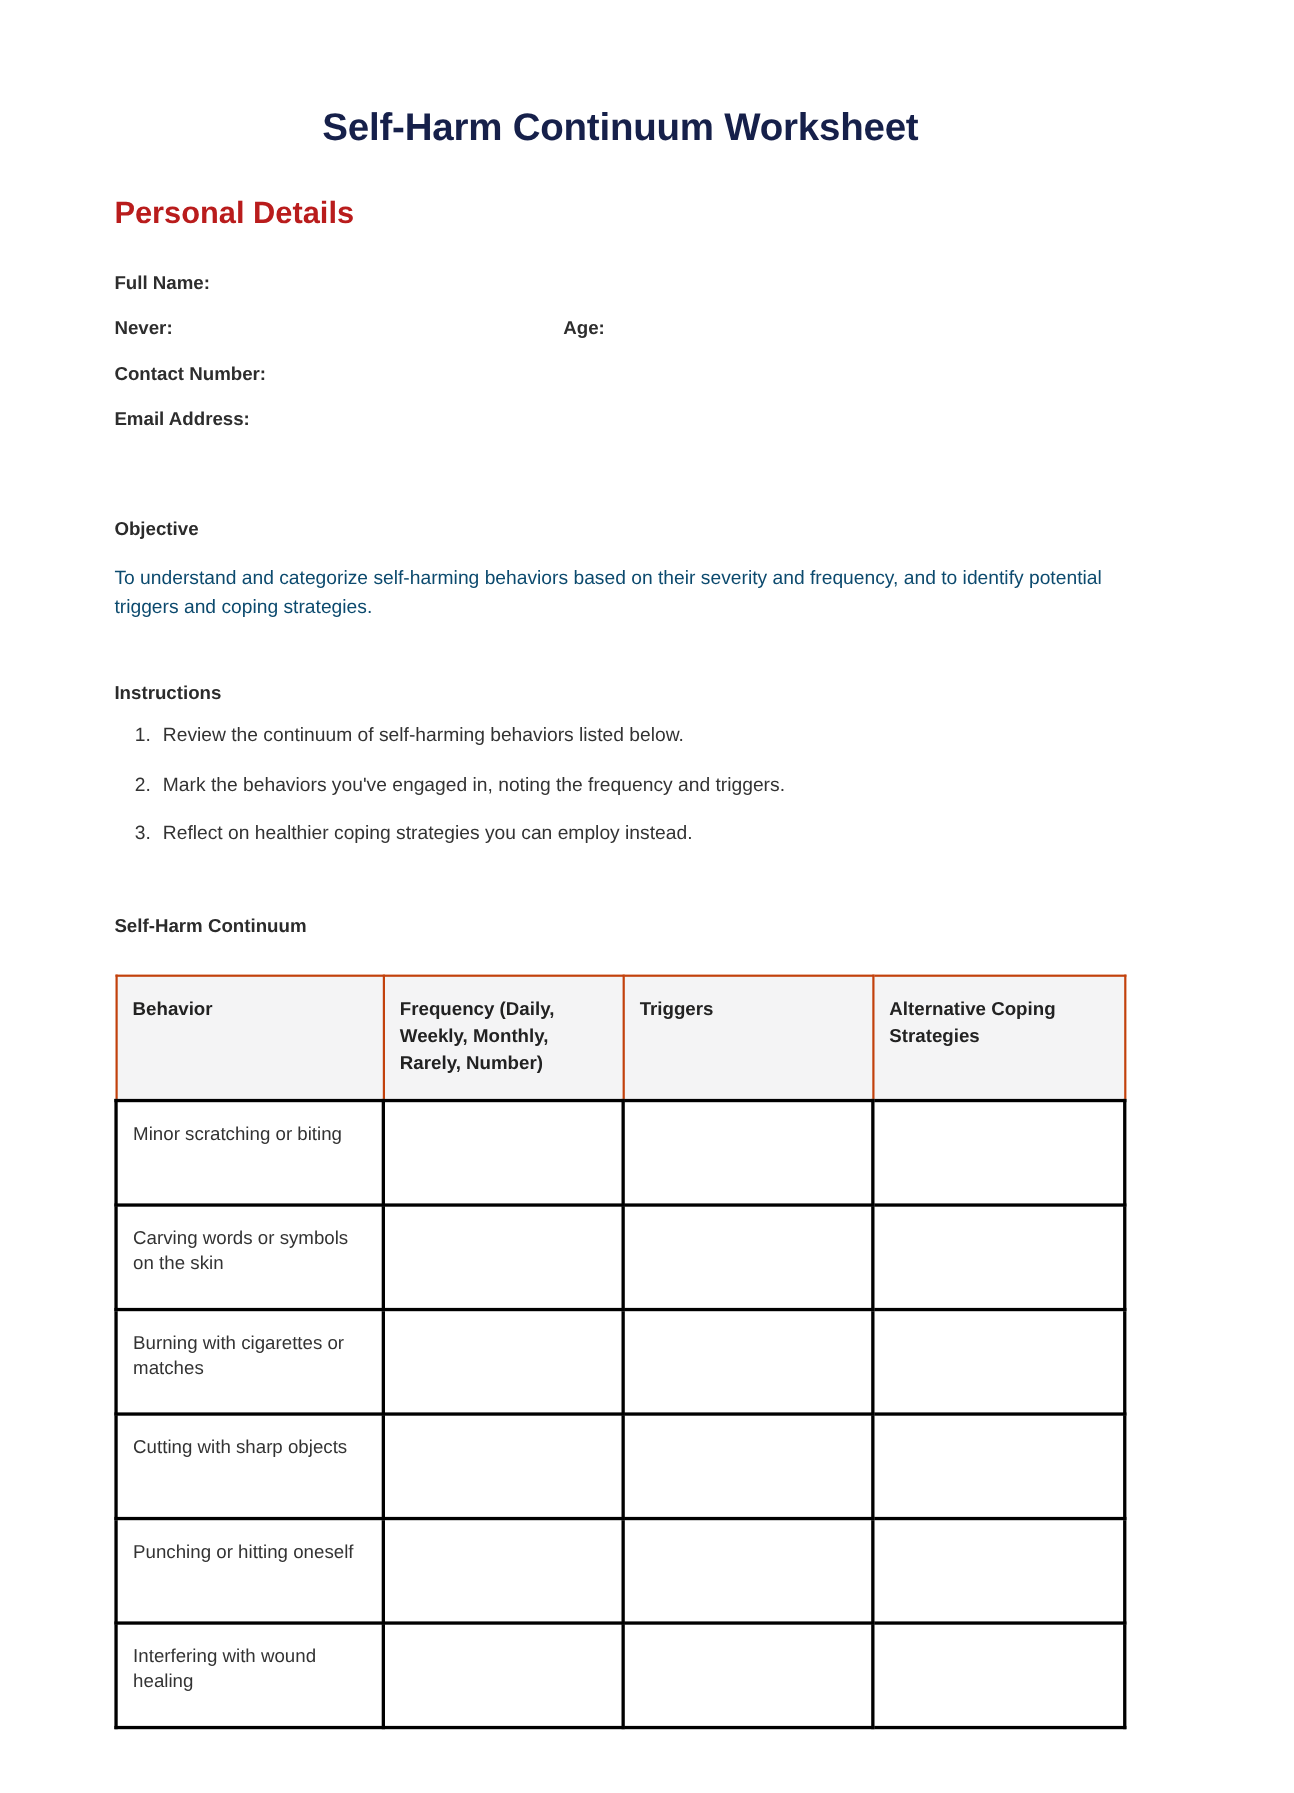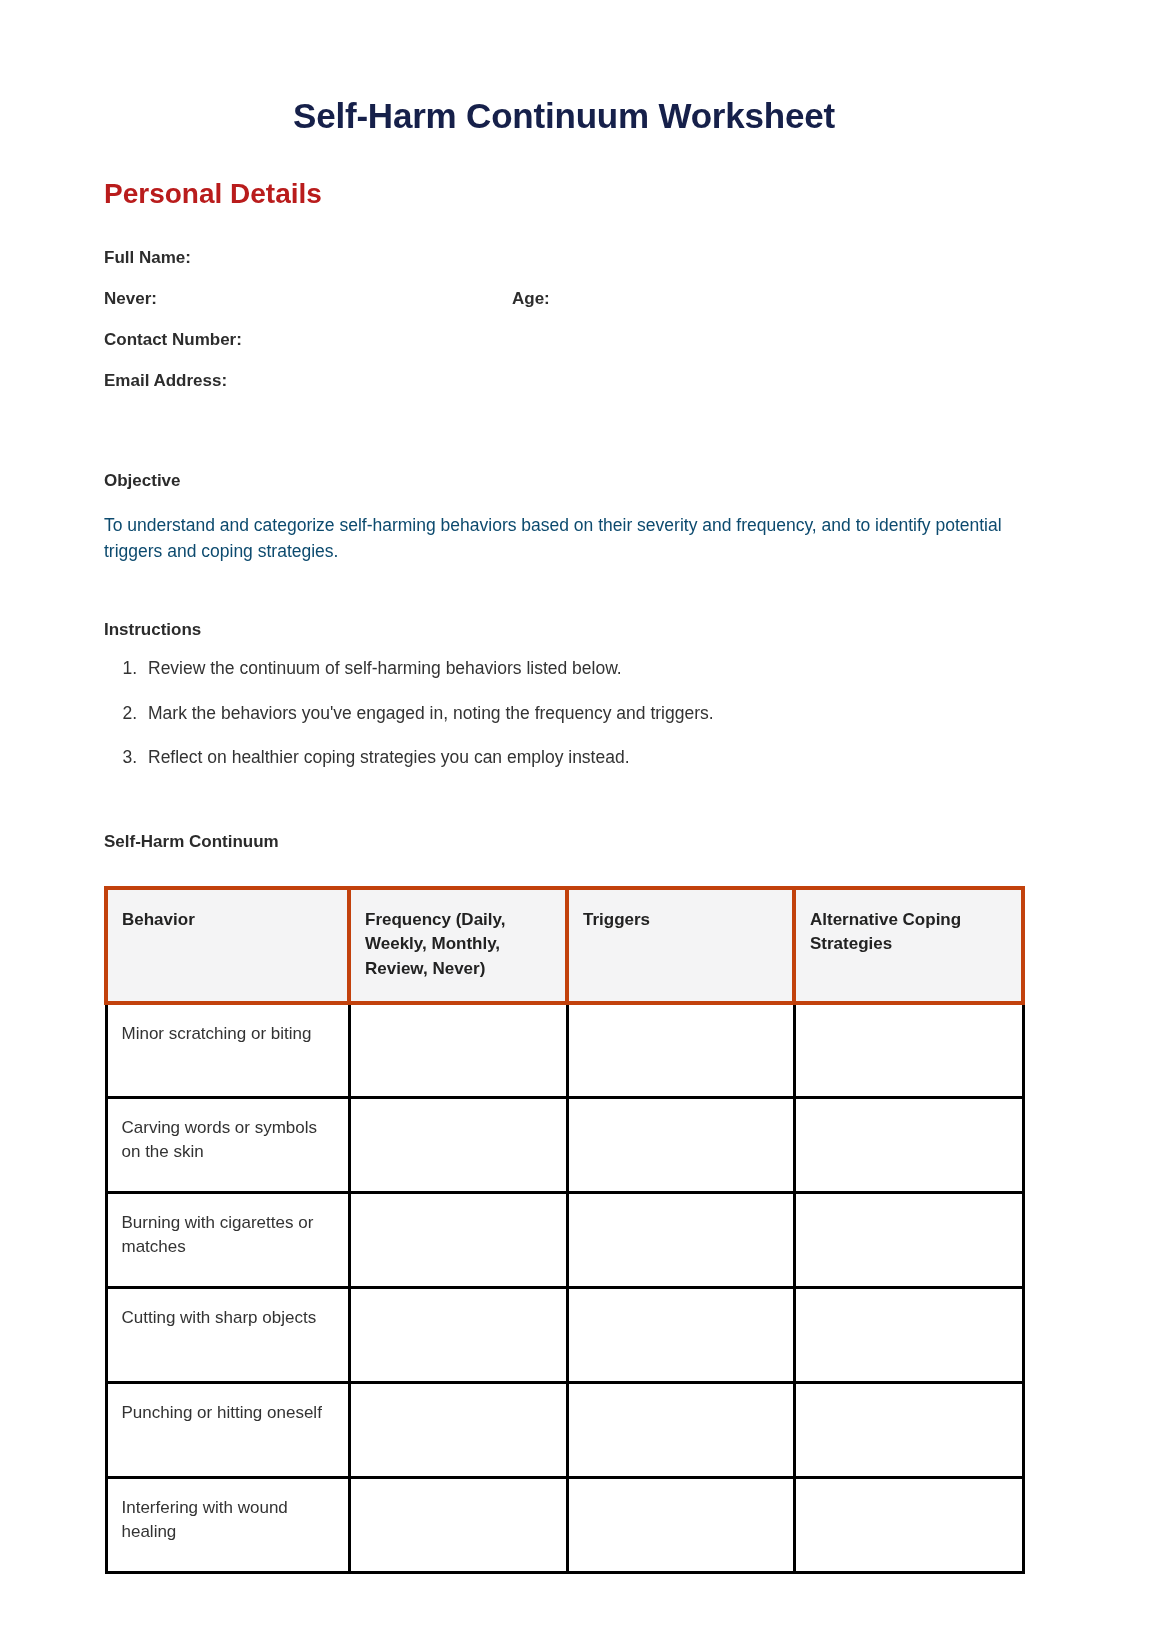--- a/index.html
+++ b/index.html
@@ -123,21 +123,21 @@
     table-layout: fixed;
     border: 1px solid #e2e2e2;
   }
   table.continuum col.c1 { width: 243px; }
   table.continuum col.c2 { width: 218px; }
   table.continuum col.c3 { width: 227px; }
   table.continuum col.c4 { width: 229px; }
 
   table.continuum thead th {
     background: #f4f4f5;
-    border: 4px solid #c2410c;
+    border: 2px solid #c2410c;
     text-align: left;
     vertical-align: top;
     font-size: 17px;
     font-weight: bold;
     color: #222222;
     padding: 18px 14px 20px 14px;
     line-height: 1.42;
     height: 97px;
   }
 
@@ -194,21 +194,21 @@
       <table class="continuum">
         <colgroup>
           <col class="c1">
             <col class="c2">
             <col class="c3">
             <col class="c4">
         </colgroup>
         <thead>
           <tr>
             <th>Behavior</th>
-            <th>Frequency (Daily, Weekly, Monthly, Review, Never)</th>
+            <th>Frequency (Daily, Weekly, Monthly, Rarely, Number)</th>
             <th>Triggers</th>
             <th>Alternative Coping Strategies</th>
           </tr>
         </thead>
         <tbody>
           <tr>
             <td>Minor scratching or biting</td>
             <td></td>
             <td></td>
             <td></td>

